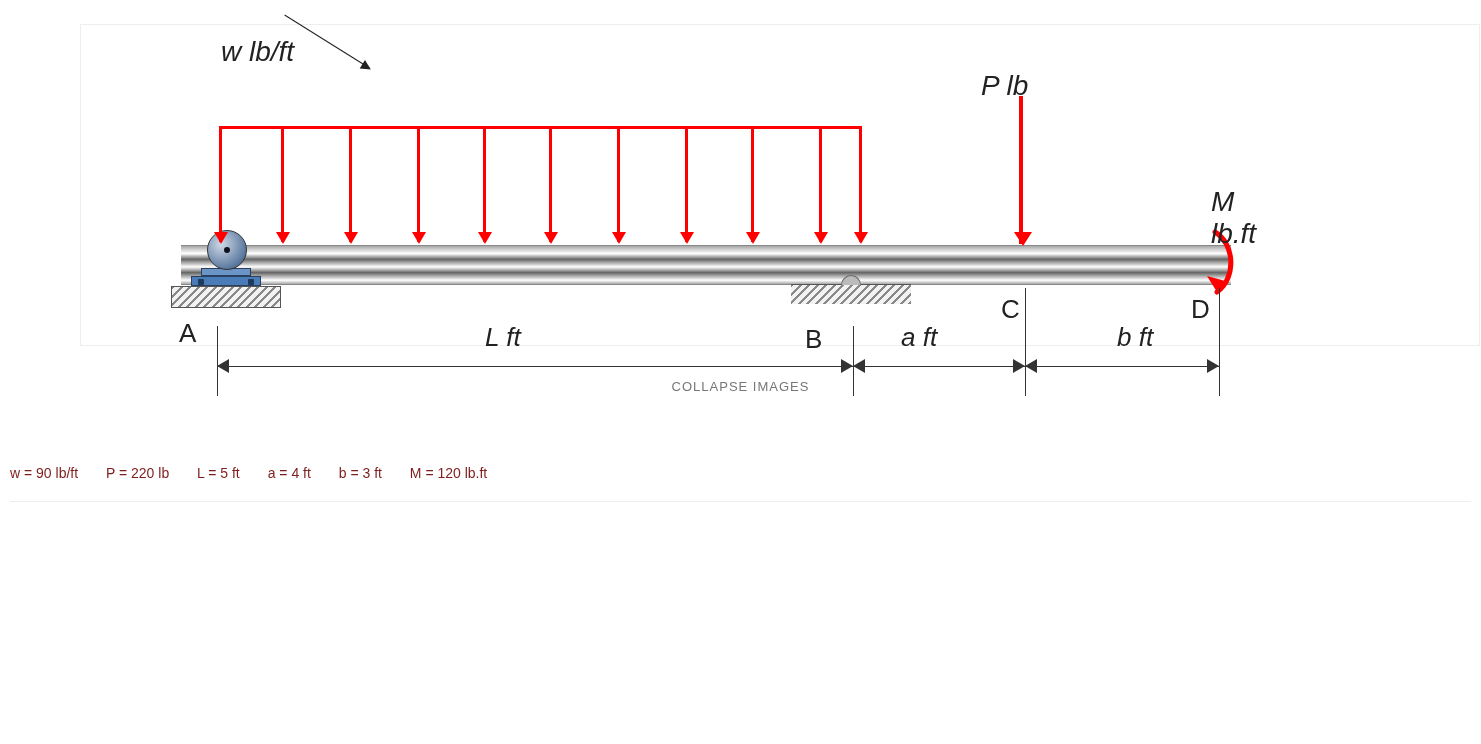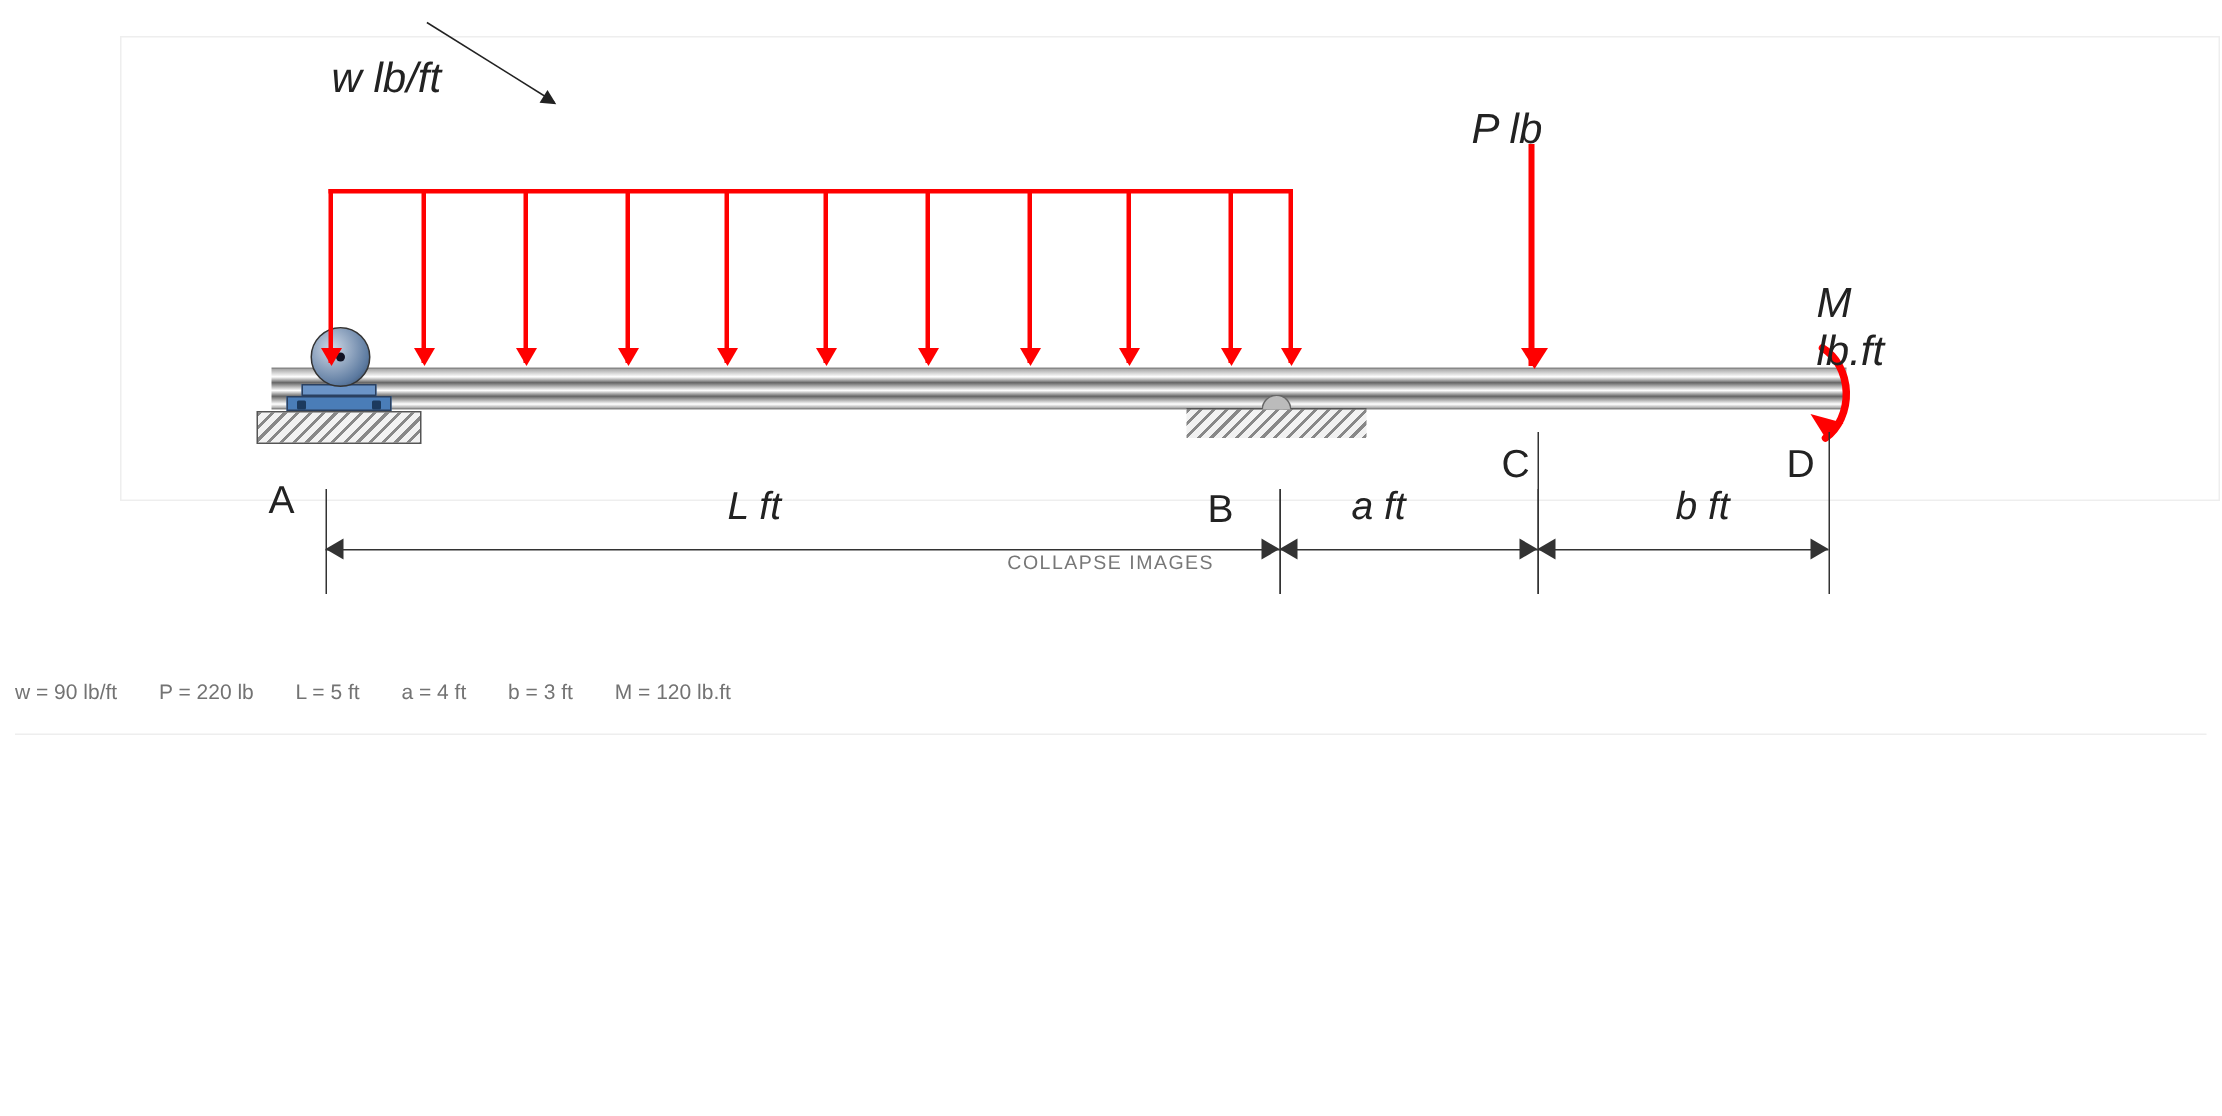--- a/index.html
+++ b/index.html
@@ -22,21 +22,21 @@
     margin: 0 auto 0 70px;
     background: #fff;
     border: 1px solid #eee;
     padding: 30px 40px 60px 100px;
     position: relative;
   }
   
   .beam {
     position: relative;
     width: 1050px;
-    height: 28px;
+    height: 40px;
     margin-top: 190px;
     background: linear-gradient(#a7a7a7,#fff 20%, #666 35%, #fff 55%, #666 70%, #fff 90%, #a7a7a7);
     border-top: 1px solid #888;
     border-bottom: 1px solid #888;
   }
   
   .support-a {
     position: absolute; left: -10px; bottom: -24px;
     width: 110px; height: 70px;
   }
@@ -139,21 +139,21 @@
   }
   .point-label {
     position:absolute; font-size:26px; color:#222;
   }
   .collapse-btn {
     display:block; margin: 32px auto 60px auto;
     background:none; border:none; color:#777; font-size:13px;
     letter-spacing:1px; cursor:pointer;
   }
   .values-row {
-    font-size:14px; color:#737373; padding: 10px 0 20px 0;
+    font-size:14px; color:#7f1d1d; padding: 10px 0 20px 0;
     border-bottom:1px solid #eee;
     margin-top: 40px;
   }
   .values-row span { margin-right: 24px; }
   
   .w-leader {
     position:absolute; left: 96px; top: -205px;
     transform: rotate(32deg);
     width: 100px; height:0; border-top:1.5px solid #222;
   }

